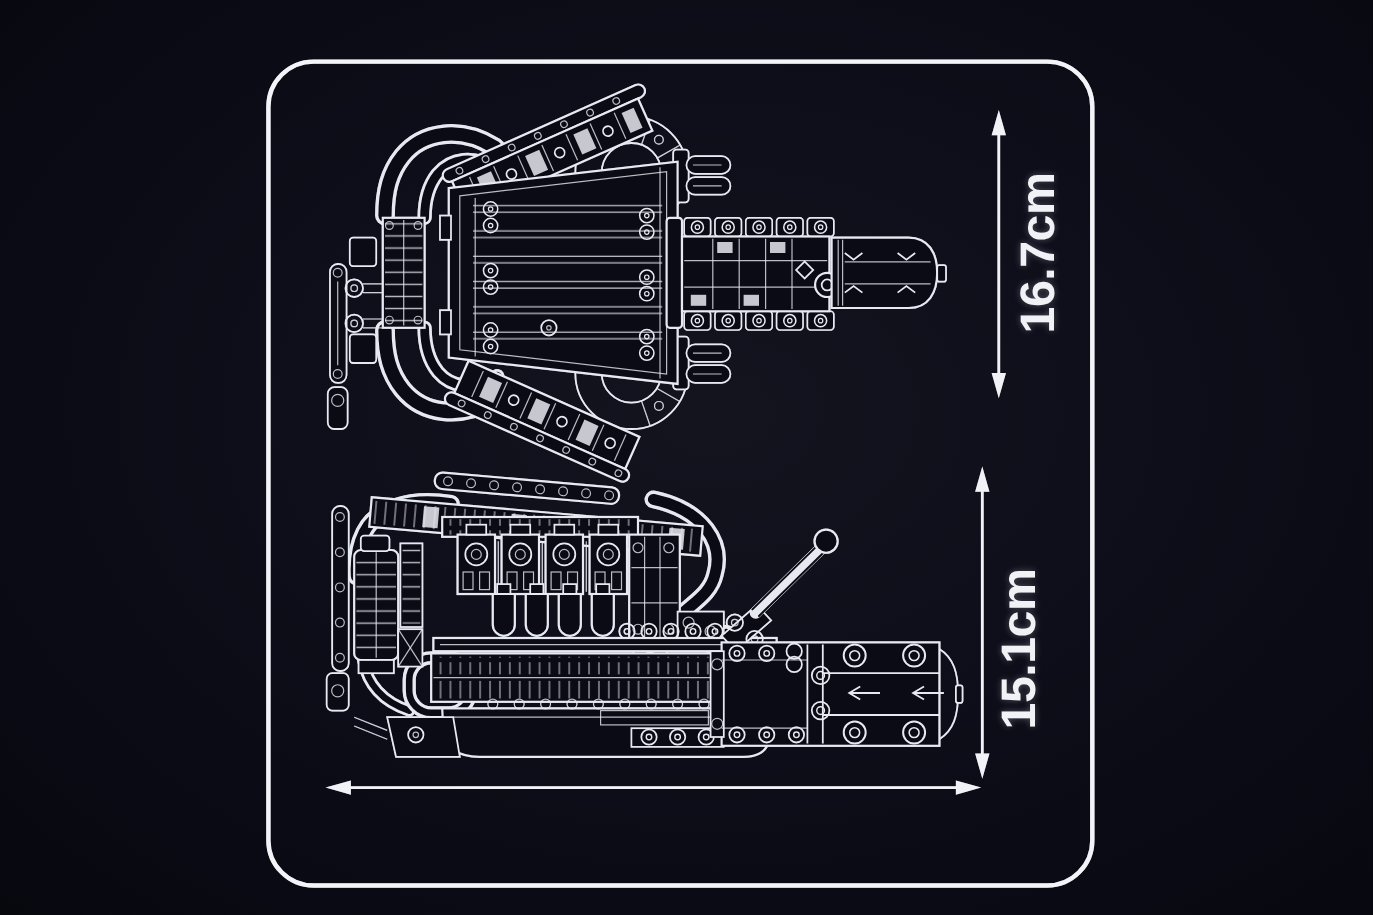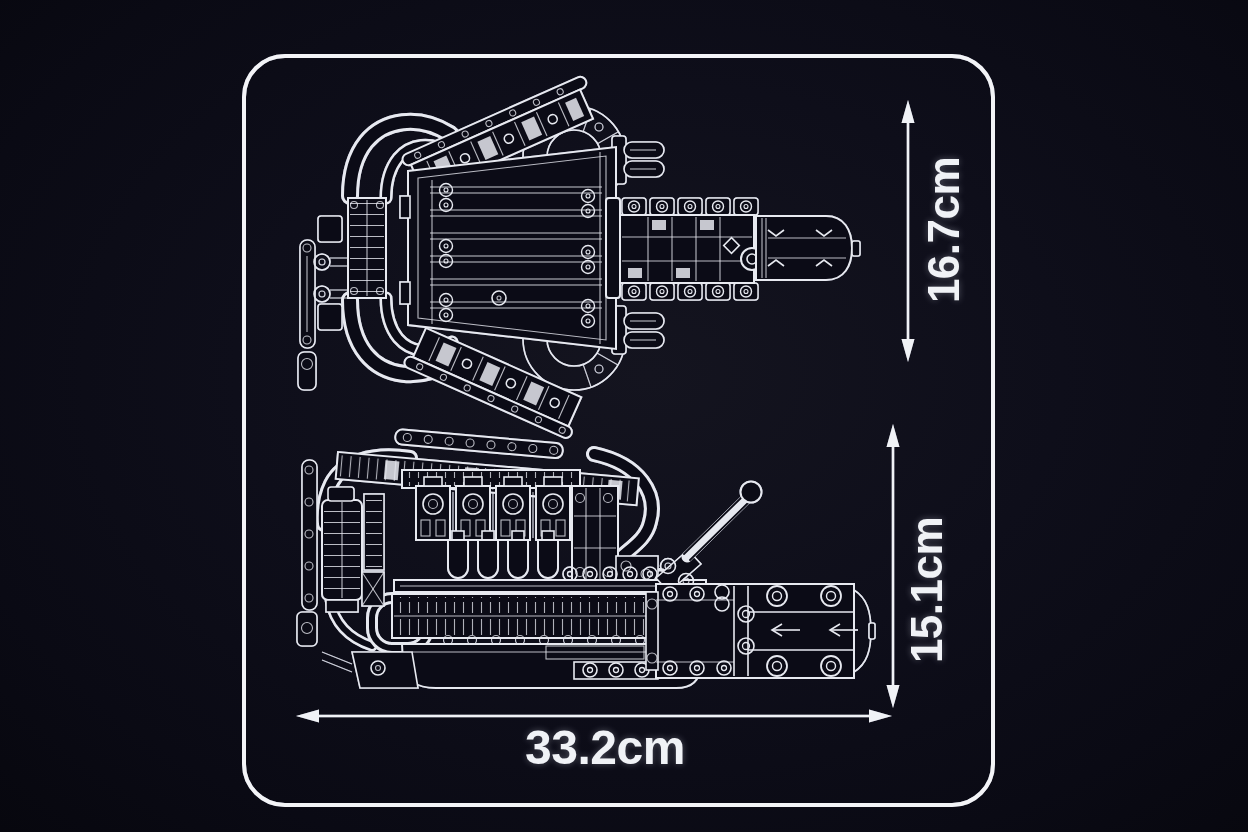--- a/index.html
+++ b/index.html
@@ -456,14 +456,13 @@
       <g>
         <line class="dim" x1="317" y1="716" x2="871" y2="716"></line>
         <polygon class="dimh" points="296,716 319,709.5 319,722.5"></polygon>
         <polygon class="dimh" points="892,716 869,709.5 869,722.5"></polygon>
       </g>
     </g>
   </svg>
 
   <div class="dim-label vert" style="left:944px; top:230px;">16.7cm</div>
   <div class="dim-label vert" style="left:927px; top:590px;">15.1cm</div>
-  <div class="dim-label horiz" style="left:605px; top:747px;">33.2cm</div>
 </div>
 
 </body></html>

